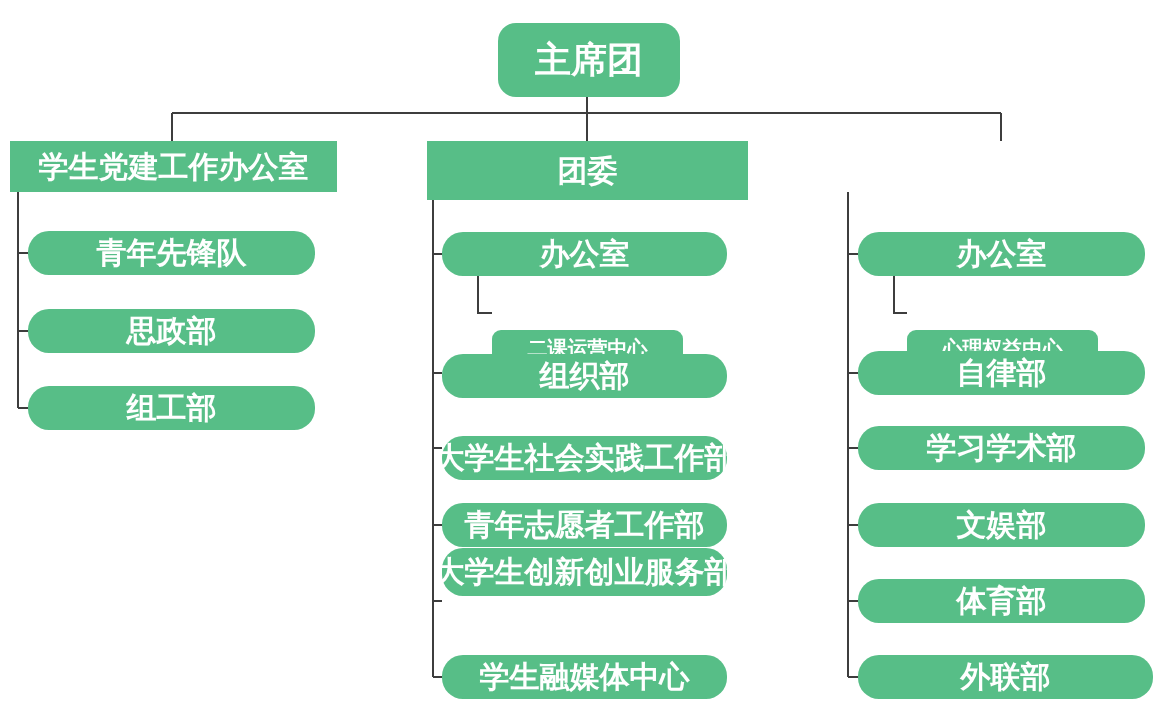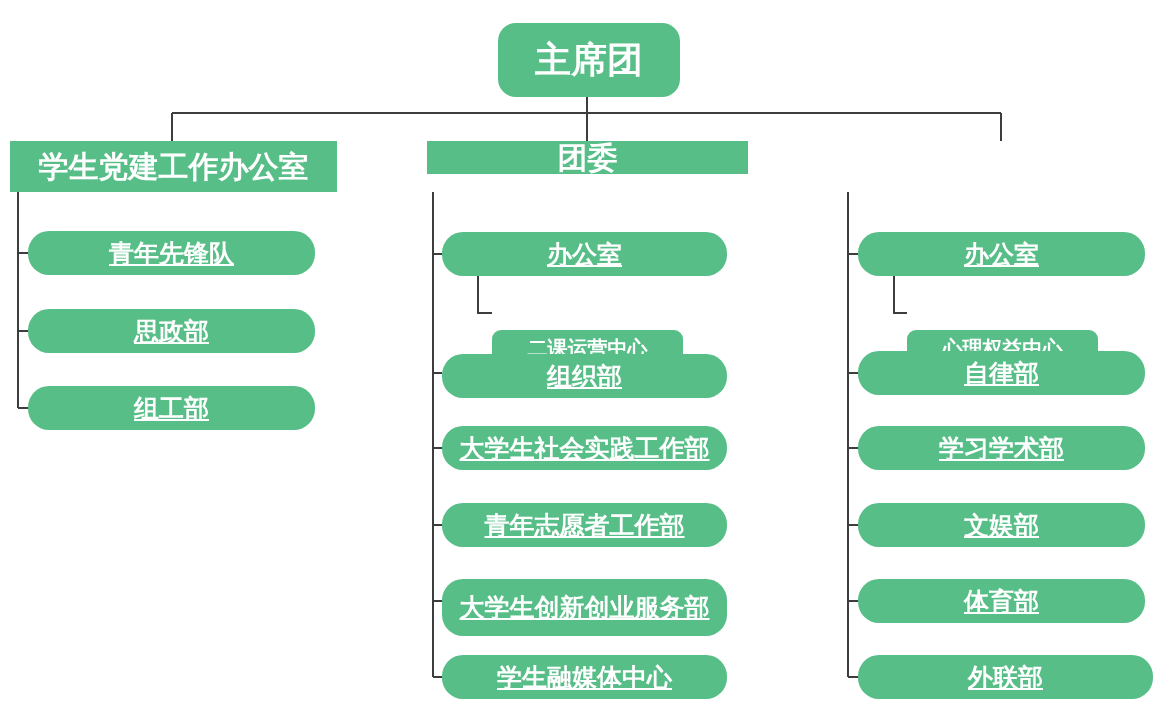--- a/index.html
+++ b/index.html
@@ -38,52 +38,52 @@
     font-weight: bold;
     display: flex;
     align-items: center;
     justify-content: center;
     text-align: center;
     white-space: nowrap;
     line-height: 1;
   }
   .node.root   { border-radius: 18px; font-size: 36px; margin-top: 11px; }
   .node.header { border-radius: 0; font-size: 30px; }
-  .node.child  { border-radius: 21px; font-size: 25px; text-decoration: underline; }
+  .node.child  { border-radius: 21px; font-size: 30px; }
   .node.sub    { border-radius: 9px;  font-size: 20px; margin-top: 35px; }
 </style>
 </head>
 <body>
 
 <div class="canvas">
 
   <svg class="connectors" viewBox="0 0 1174 712" xmlns="http://www.w3.org/2000/svg" aria-hidden="true">
     <path d="M587 86 L587 141 M172 113 L1001 113 M172 113 L172 141 M1001 113 L1001 141"></path>
     <path d="M18 192 L18 408 M18 253 L28 253 M18 331 L28 331 M18 408 L28 408"></path>
     <path d="M433 192 L433 677 M433 254 L442 254 M433 373 L442 373 M433 448 L442 448 M433 525 L442 525 M433 601 L442 601 M433 677 L442 677"></path>
     <path d="M478 276 L478 313 L492 313"></path>
     <path d="M848 192 L848 677 M848 254 L858 254 M848 373 L858 373 M848 448 L858 448 M848 525 L858 525 M848 601 L858 601 M848 677 L858 677"></path>
     <path d="M894 276 L894 313 L907 313"></path>
   </svg>
 
   <div class="node root" style="left:498px;top:12px;width:182px;height:74px">主席团</div>
 
   <div class="node header" style="left:10px;top:141px;width:327px;height:51px">学生党建工作办公室</div>
-  <div class="node header" style="left:427px;top:141px;width:321px;height:33px">团委</div>
+  <div class="node header" style="left:427px;top:141px;width:321px;height:59px">团委</div>
 
   <div class="node child" style="left:28px;top:231px;width:287px;height:44px">青年先锋队</div>
   <div class="node child" style="left:28px;top:309px;width:287px;height:44px">思政部</div>
   <div class="node child" style="left:28px;top:386px;width:287px;height:44px">组工部</div>
 
   <div class="node child" style="left:442px;top:232px;width:285px;height:44px">办公室</div>
   <div class="node sub" style="left:492px;top:295px;width:191px;height:36px">二课运营中心</div>
   <div class="node child" style="left:442px;top:354px;width:285px;height:44px">组织部</div>
-  <div class="node child" style="left:442px;top:426px;width:285px;height:44px">大学生社会实践工作部</div>
+  <div class="node child" style="left:442px;top:436px;width:285px;height:44px">大学生社会实践工作部</div>
   <div class="node child" style="left:442px;top:503px;width:285px;height:44px">青年志愿者工作部</div>
-  <div class="node child" style="left:442px;top:579px;width:285px;height:57px">大学生创新创业服务部</div>
+  <div class="node child" style="left:442px;top:548px;width:285px;height:48px">大学生创新创业服务部</div>
   <div class="node child" style="left:442px;top:655px;width:285px;height:44px">学生融媒体中心</div>
 
   <div class="node child" style="left:858px;top:232px;width:287px;height:44px">办公室</div>
   <div class="node sub" style="left:907px;top:295px;width:191px;height:36px">心理权益中心</div>
   <div class="node child" style="left:858px;top:351px;width:287px;height:44px">自律部</div>
   <div class="node child" style="left:858px;top:426px;width:287px;height:44px">学习学术部</div>
   <div class="node child" style="left:858px;top:503px;width:287px;height:44px">文娱部</div>
   <div class="node child" style="left:858px;top:579px;width:287px;height:44px">体育部</div>
   <div class="node child" style="left:858px;top:655px;width:295px;height:44px">外联部</div>
 

